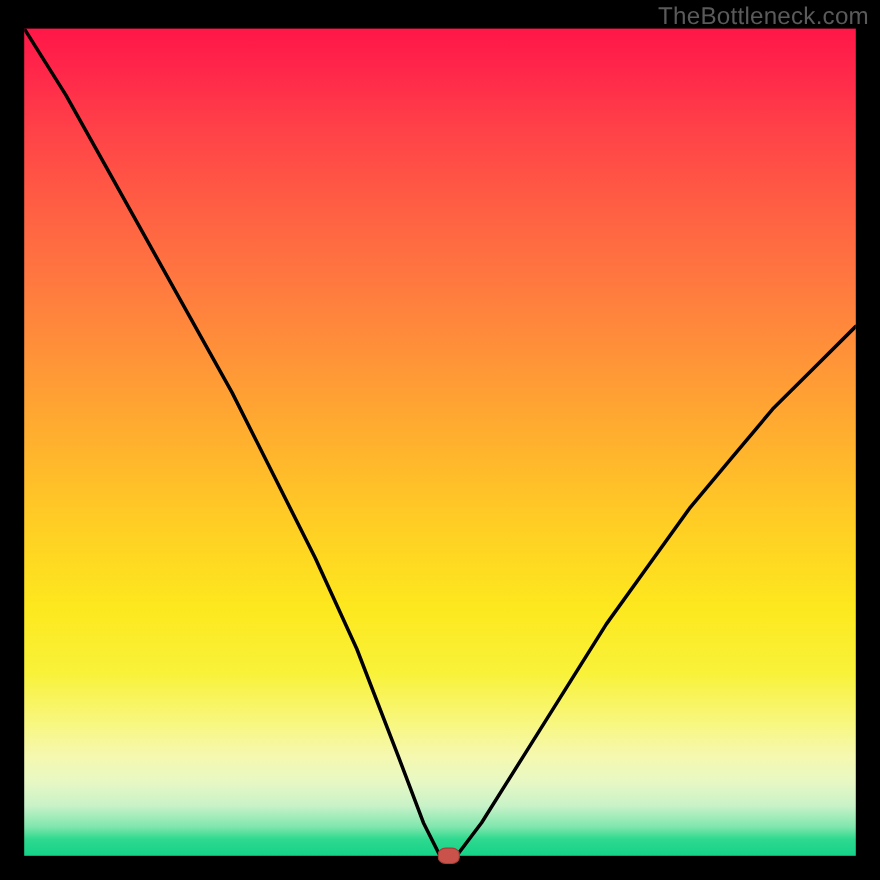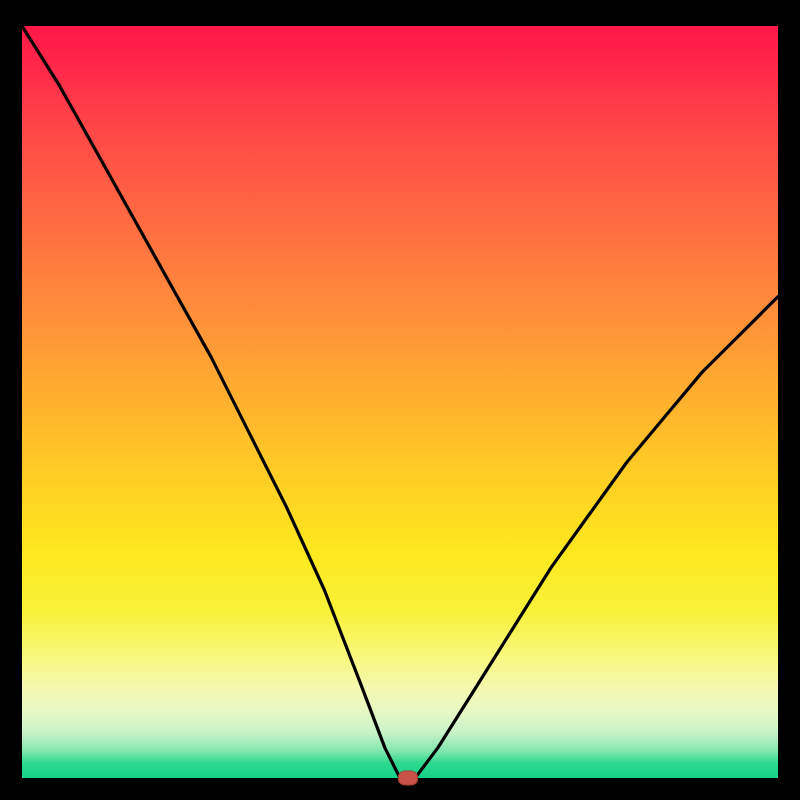--- a/index.html
+++ b/index.html
@@ -81,20 +81,21 @@
     background: #c9524b;
     border: 1px solid #a83e38;
     transform: translate(-50%, -50%);
   }
 </style>
 </head>
 <body>
 
 <div class="wrap">
 
+  <div class="watermark">TheBottleneck.com</div>
 
   <div class="plot-frame">
     <div class="gradient"></div>
 
     <svg class="curve" viewBox="0 0 756 752" preserveAspectRatio="none">
       <path d="M0.0 0.0 L37.8 60.2 L75.6 127.8 L113.4 195.5 L151.2 263.2 L189.0 330.9 L226.8 406.1 L264.6 481.3 L302.4 564.0 L340.2 661.8 L362.9 721.9 L378.0 752.0 L393.1 752.0 L415.8 721.9 L453.6 661.8 L491.4 601.6 L529.2 541.4 L567.0 488.8 L604.8 436.2 L642.6 391.0 L680.4 345.9 L718.2 308.3 L756.0 270.7"></path>
     </svg>
 
     <div class="marker" style="left: 385.56px; top: 752px;"></div>
   </div>

